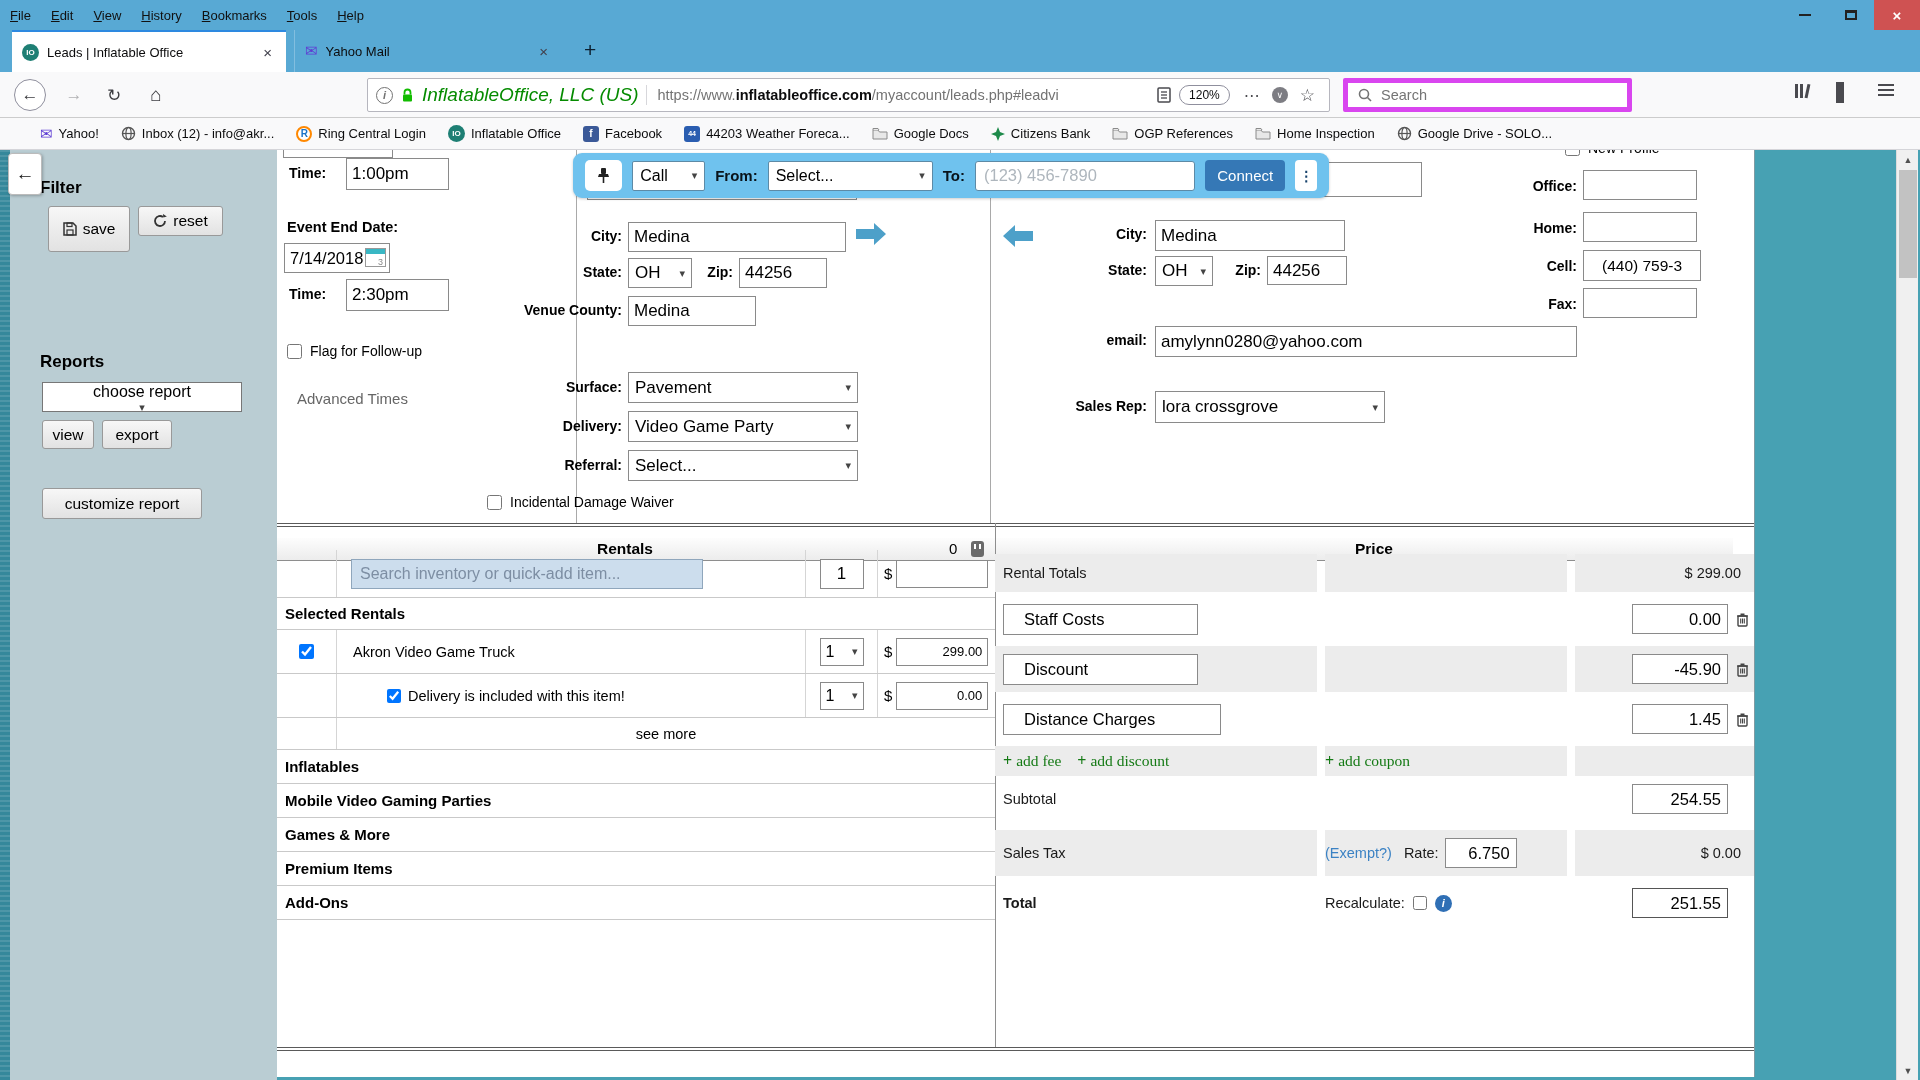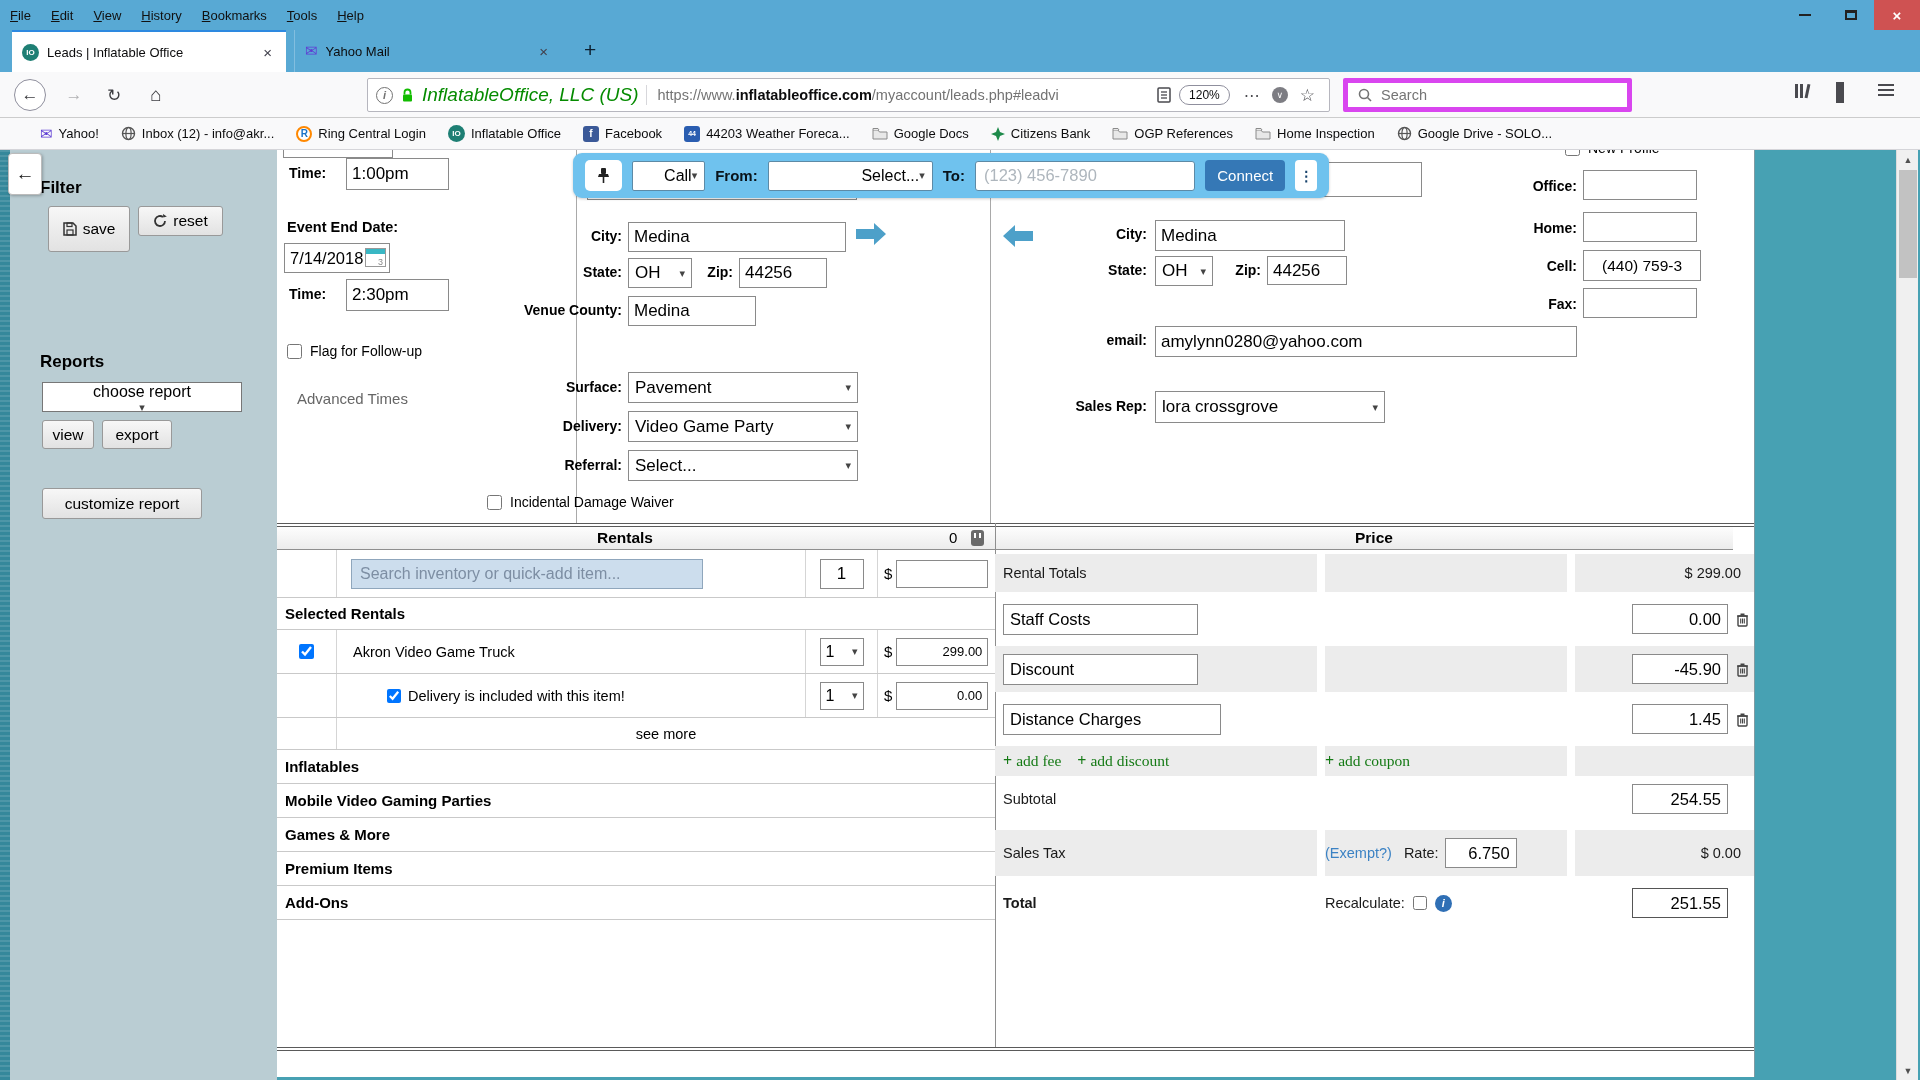--- a/index.html
+++ b/index.html
@@ -72,36 +72,36 @@
   .lbl { position:absolute; font-size:14px; font-weight:bold; color:#000; white-space:nowrap; }
   .lbl.r { text-align:right; }
   .inp { position:absolute; border:1px solid #8a8a8a; background:#fff; font-size:17px; color:#000; padding:0 5px; font-family:inherit; }
   .fsel { position:absolute; border:1px solid #8a8a8a; background:#fff; font-size:17px; color:#000; display:flex; align-items:center; justify-content:space-between; padding:0 6px; }
   .grey-link { position:absolute; color:#666; font-size:15px; }
   .cbrow { position:absolute; display:flex; align-items:center; gap:8px; font-size:14px; color:#000; }
 
   
   #call-popup { position:absolute; left:296px; top:3px; width:756px; height:45px; background:#6fc2ee; border-radius:9px; display:flex; align-items:center; gap:10px; padding:0 12px; z-index:6; box-shadow:0 1px 3px rgba(0,0,0,.2); }
   .pp-lbl { font-size:15px; font-weight:bold; color:#09131a; }
-  .pp-sel { background:#fff; border:1px solid #5d8aa6; height:30px; display:flex; align-items:center; justify-content:flex-end; padding:0 7px; font-size:16px; border-radius:2px; }
+  .pp-sel { background:#fff; border:1px solid #5d8aa6; height:30px; display:flex; align-items:center; justify-content:space-between; padding:0 7px; font-size:16px; border-radius:2px; }
   #pin-btn { width:38px; height:31px; background:#fff; border-radius:5px; display:flex; align-items:center; justify-content:center; }
   #connect-btn { width:82px; height:31px; background:#3578b6; color:#fff; border:none; border-radius:4px; font-size:15px; font-family:inherit; }
   #kebab-btn { width:22px; height:31px; background:#fff; border-radius:4px; display:flex; align-items:center; justify-content:center; font-size:14px; font-weight:bold; color:#16426b; }
   #to-input { width:220px; height:30px; border:1px solid #5d8aa6; border-radius:3px; font-size:16.5px; padding:0 8px; font-family:inherit; color:#000; }
   #to-input::placeholder { color:#aeb6bd; }
 
   .blue-arrow { position:absolute; width:34px; height:26px; }
 
   .cal-ic { width:21px; height:19px; border:1px solid #999; background:#fff; position:relative; }
   .cal-ic::before { content:""; position:absolute; left:0; top:0; width:100%; height:5px; background:#39b7c4; }
   .cal-ic::after { content:"3"; position:absolute; right:2px; bottom:-1px; font-size:9px; color:#888; }
 
   
   .dblline { position:absolute; left:0; width:1478px; height:4px; border-top:1px solid #5a5a5a; border-bottom:1px solid #5a5a5a; background:#fff; }
-  #sec-header { position:absolute; left:0; top:377px; width:1456px; height:23px; background:linear-gradient(#fdfdfd,#ececec); border-bottom:1px solid #8e8e8e; }
+  #sec-header { position:absolute; left:0; top:388px; width:1456px; height:23px; background:linear-gradient(#fdfdfd,#ececec); border-bottom:1px solid #8e8e8e; }
   .sec-title { position:absolute; top:2px; font-size:15.5px; font-weight:bold; color:#000; }
   #mid-div { position:absolute; left:718px; top:373px; height:524px; border-left:1px solid #8e8e8e; }
 
   .r-row { position:absolute; left:0; width:718px; display:flex; border-bottom:1px solid #c9c9c9; }
   .r-c1 { width:60px; border-right:1px solid #d5d5d5; display:flex; align-items:center; justify-content:center; }
   .r-c2 { flex:1; display:flex; align-items:center; }
   .r-c3 { width:72px; border-left:1px solid #d5d5d5; display:flex; align-items:center; justify-content:center; }
   .r-c4 { width:118px; border-left:1px solid #d5d5d5; display:flex; align-items:center; padding-left:6px; gap:4px; }
   .search-inp { width:352px; height:30px; margin-left:14px; background:#ccdded; border:1px solid #8fa6bc; font-size:16px; padding:0 8px; color:#000; font-family:inherit; }
   .search-inp::placeholder { color:#7d8ea3; }
@@ -110,21 +110,21 @@
   .price-inp { width:92px; height:28px; border:1px solid #8a8a8a; text-align:right; font-size:13px; padding:0 5px; font-family:inherit; }
   .rname { font-size:14.5px; color:#000; margin-left:16px; }
   .bold-row { font-size:15px; font-weight:bold; color:#000; padding-left:8px; display:flex; align-items:center; }
 
   .p-row { position:absolute; left:718px; width:760px; display:flex; gap:8px; }
   .p-c1 { width:322px; display:flex; align-items:center; padding-left:8px; }
   .p-c2 { width:242px; display:flex; align-items:center; }
   .p-c3 { width:180px; display:flex; align-items:center; justify-content:flex-end; padding-right:6px; gap:8px; }
   .p-row.gray .p-c1, .p-row.gray .p-c2, .p-row.gray .p-c3 { background:#ececec; }
   .p-label { font-size:14.5px; color:#1a1a1a; }
-  .p-name-inp { height:31px; border:1px solid #8a8a8a; font-size:16.5px; padding:0 6px; font-family:inherit; }
+  .p-name-inp { height:31px; border:1px solid #8a8a8a; font-size:16.5px; padding:0 20px; font-family:inherit; }
   .p-val-inp { width:96px; height:30px; border:1px solid #8a8a8a; text-align:right; font-size:16.5px; padding:0 6px; font-family:inherit; }
   .green-link { font-family:"Liberation Serif",serif; font-size:15.5px; color:#157a15; display:flex; align-items:center; gap:4px; }
   .green-plus { font-weight:bold; font-size:16px; }
   .exempt-link { color:#3b82c4; font-size:14.5px; }
   .info-circle { width:17px; height:17px; border-radius:50%; background:#2f6fb5; color:#fff; font-size:11px; font-style:italic; font-weight:bold; display:flex; align-items:center; justify-content:center; }
 
   #notes-bar { position:absolute; left:0; top:901px; width:1478px; height:23px; background:linear-gradient(#fdfdfd,#ececec); border-bottom:2px solid #5a5a5a; display:flex; align-items:center; justify-content:center; font-size:15.5px; font-weight:bold; }
 
   
   #scrollbar { position:absolute; left:1896px; top:150px; width:22px; height:930px; background:#f0f0f0; border-left:1px solid #dcdcdc; }

